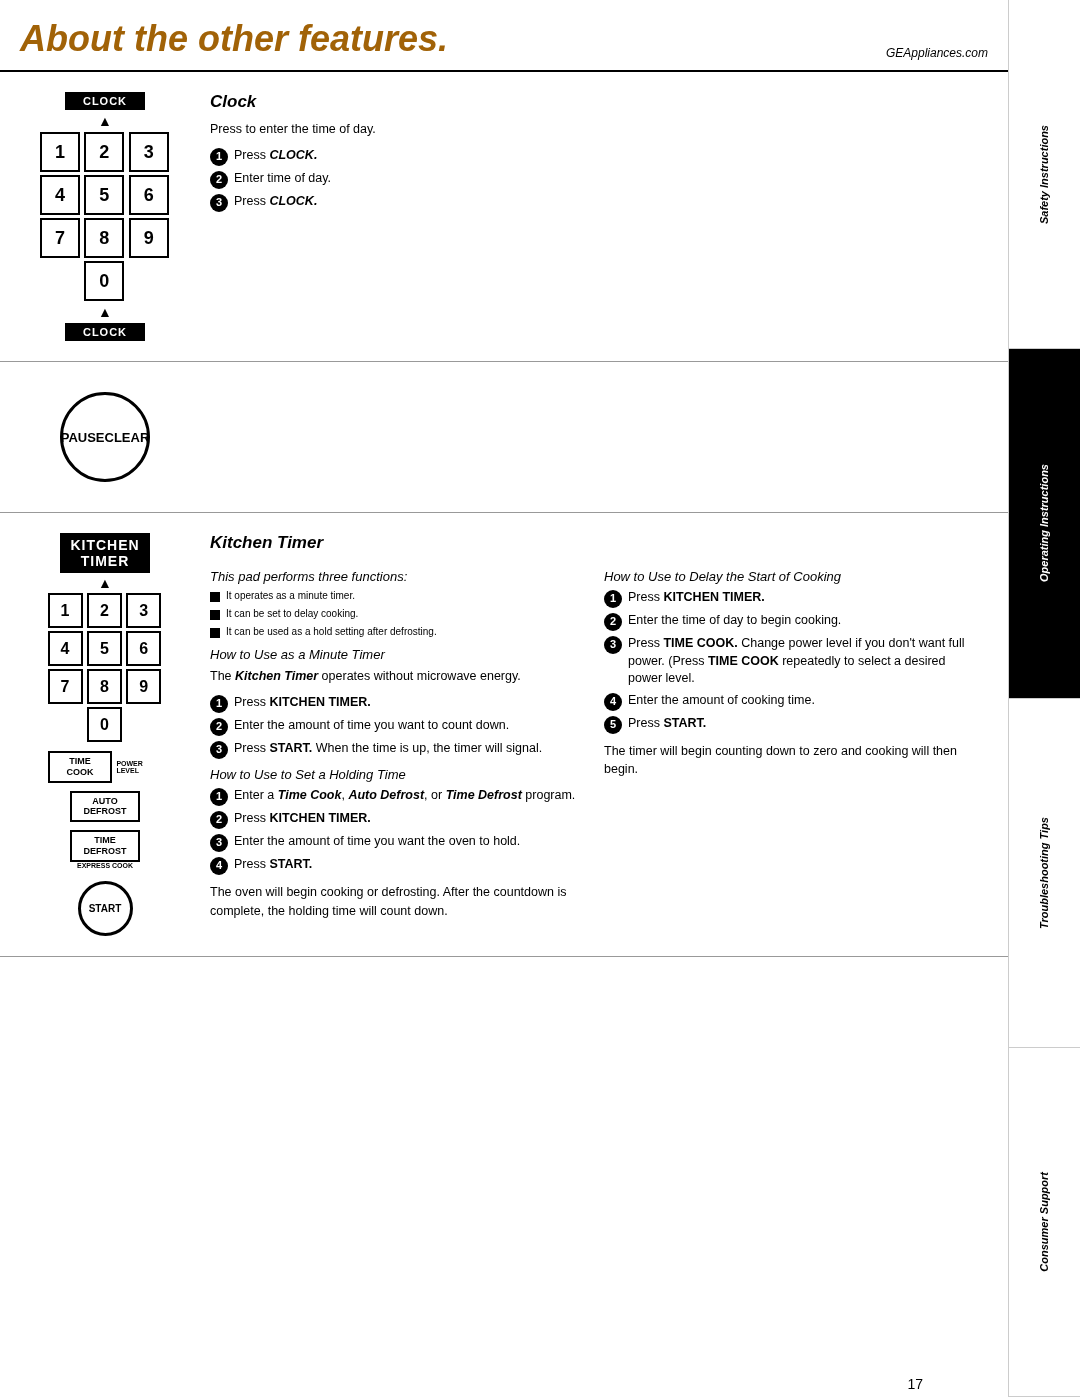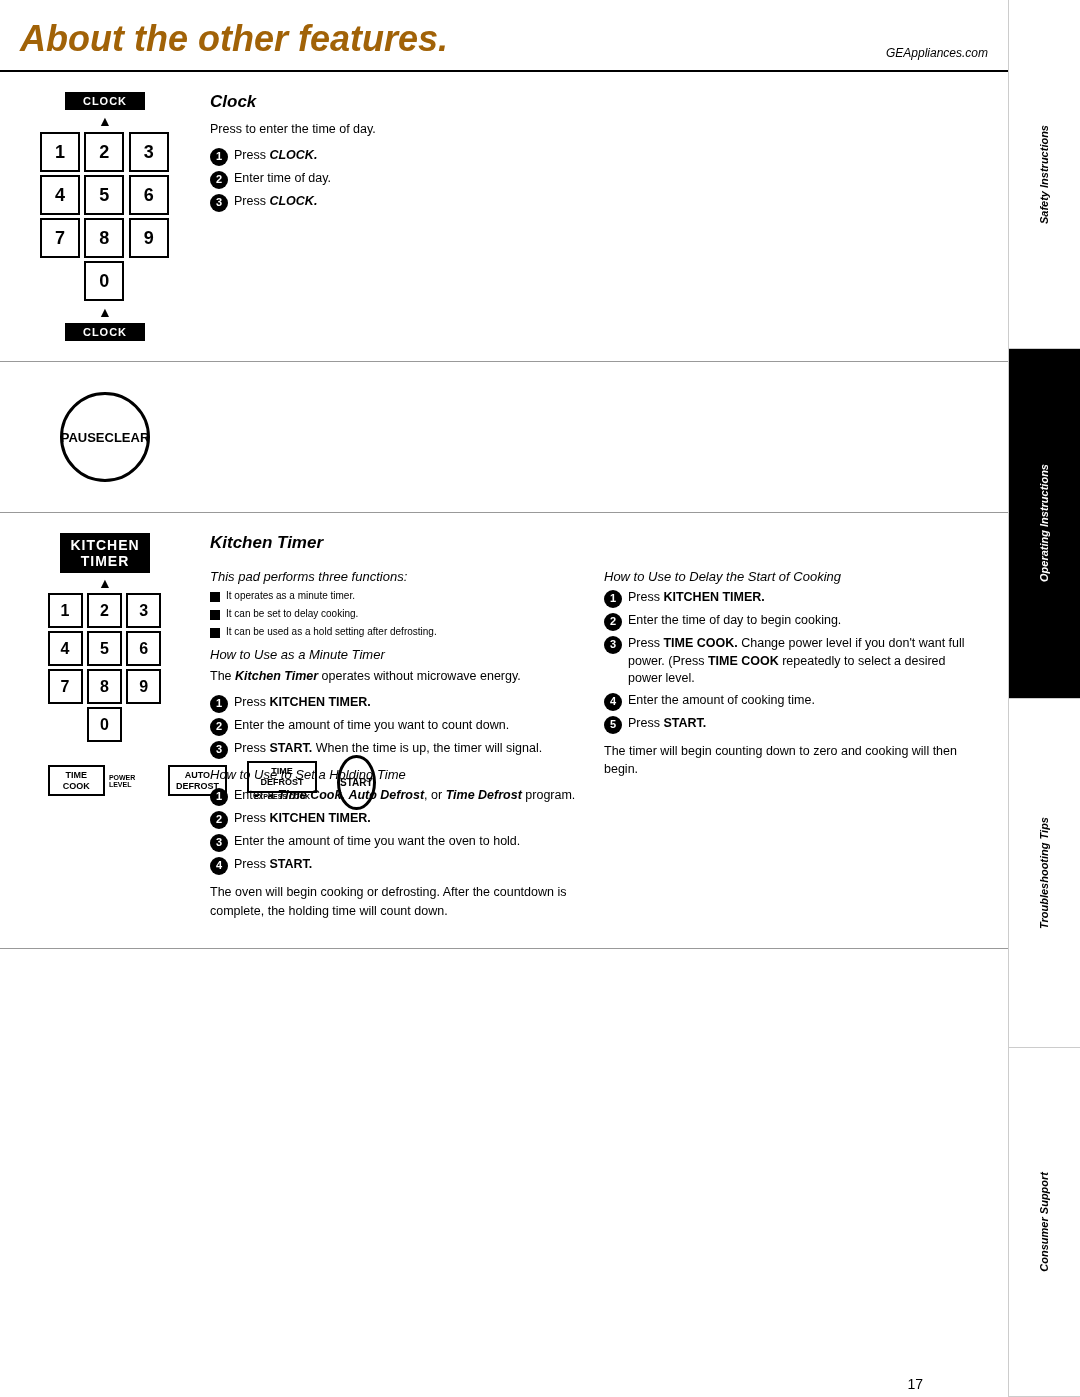--- a/index.html
+++ b/index.html
@@ -195,23 +195,23 @@
       width: 115px;
     }
 
     .small-key-zero {
       grid-column: 2;
     }
 
     
     .side-buttons {
       display: flex;
-      flex-direction: row;
-      align-items: center;
-      gap: 20px;
+      flex-direction: column;
+      align-items: center;
+      gap: 8px;
       margin-top: 6px;
       width: 115px;
     }
 
     .side-btn {
       border: 2px solid #000;
       background: #fff;
       padding: 3px 6px;
       font-size: 9px;
       font-weight: bold;

